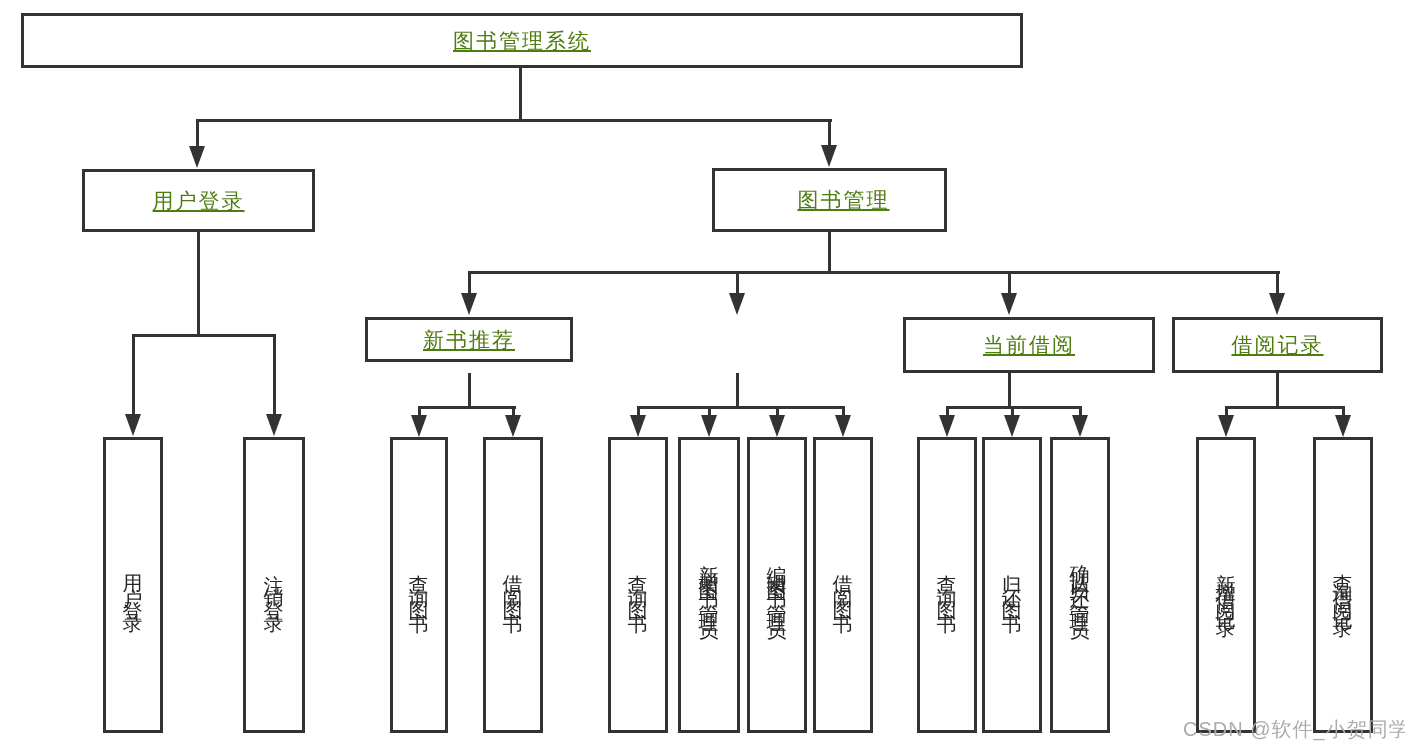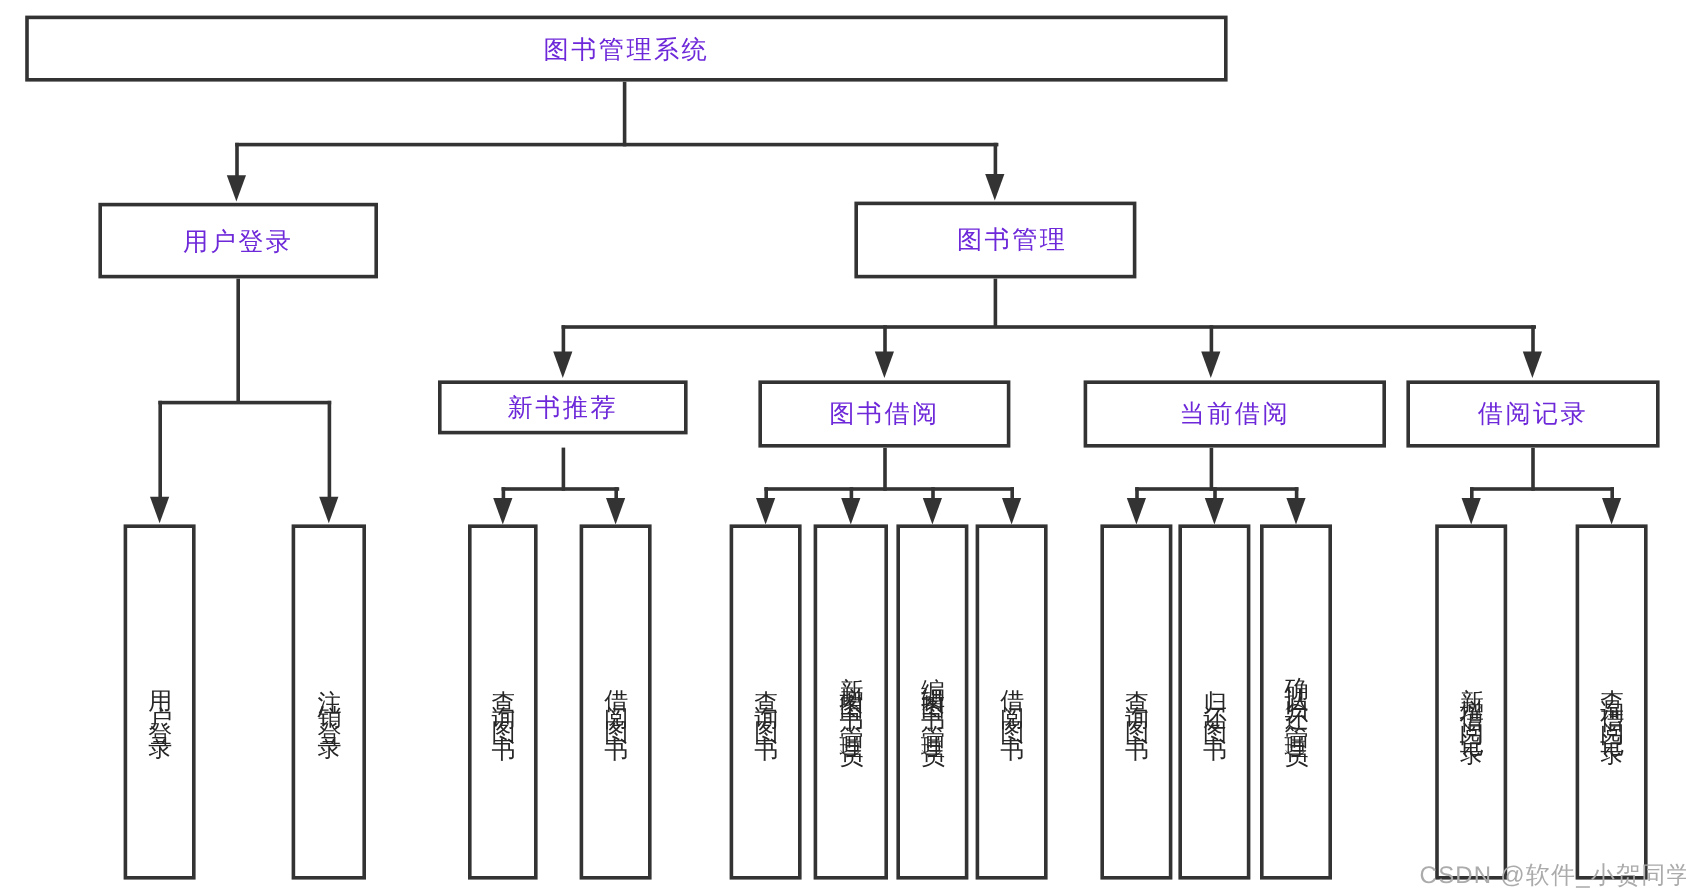--- a/index.html
+++ b/index.html
@@ -15,22 +15,23 @@
   .hbox {
     position: absolute;
     background: #ffffff;
     border: 3px solid #333333;
     box-sizing: border-box;
     display: flex;
     align-items: center;
     justify-content: center;
     font-size: 21px;
     letter-spacing: 2px;
-    color: #6d28d9;
+    color: #4d7c0f;
     z-index: 2;
+    text-decoration: underline;
   }
   
   .vbox {
     position: absolute;
     top: 437px;
     height: 296px;
     background: #ffffff;
     border: 3px solid #333333;
     box-sizing: border-box;
     display: flex;
@@ -82,23 +83,20 @@
 
   <div class="hbox" style="left:82px; top:169px; width:233px; height:63px;">
     <span>用户登录</span>
   </div>
   <div class="hbox" style="left:712px; top:168px; width:235px; height:64px;padding-left:28px;">
     <span>图书管理</span>
   </div>
 
   <div class="hbox" style="left:365px; top:317px; width:208px; height:45px;">
     <span>新书推荐</span>
-  </div>
-  <div class="hbox" style="left:632px; top:317px; width:210px; height:56px;">
-    <span>图书借阅</span>
   </div>
   <div class="hbox" style="left:903px; top:317px; width:252px; height:56px;">
     <span>当前借阅</span>
   </div>
   <div class="hbox" style="left:1172px; top:317px; width:211px; height:56px;">
     <span>借阅记录</span>
   </div>
 
   <div class="vbox" style="left:103px; width:60px;">
     <span class="vlabel">用户登录</span>

